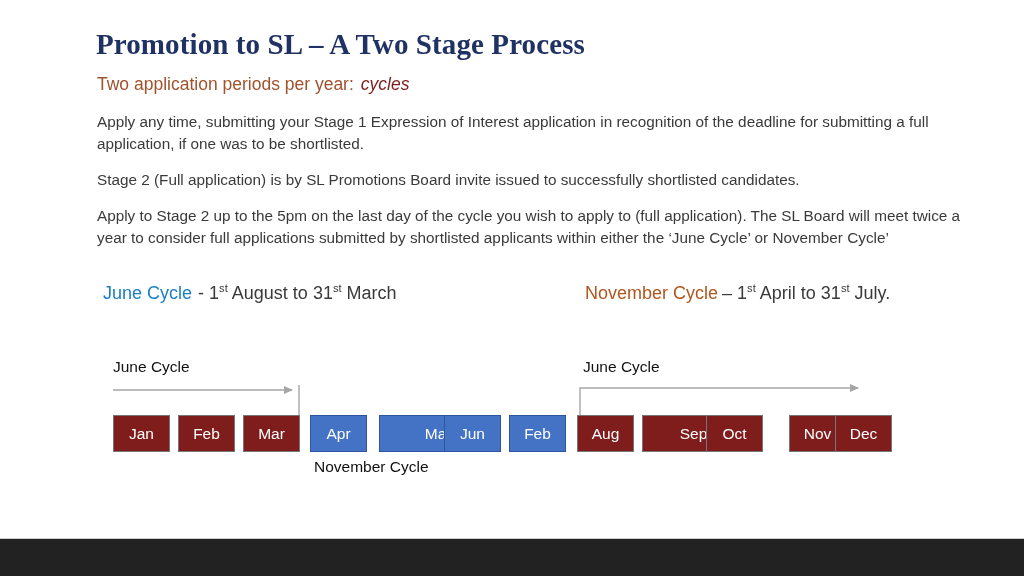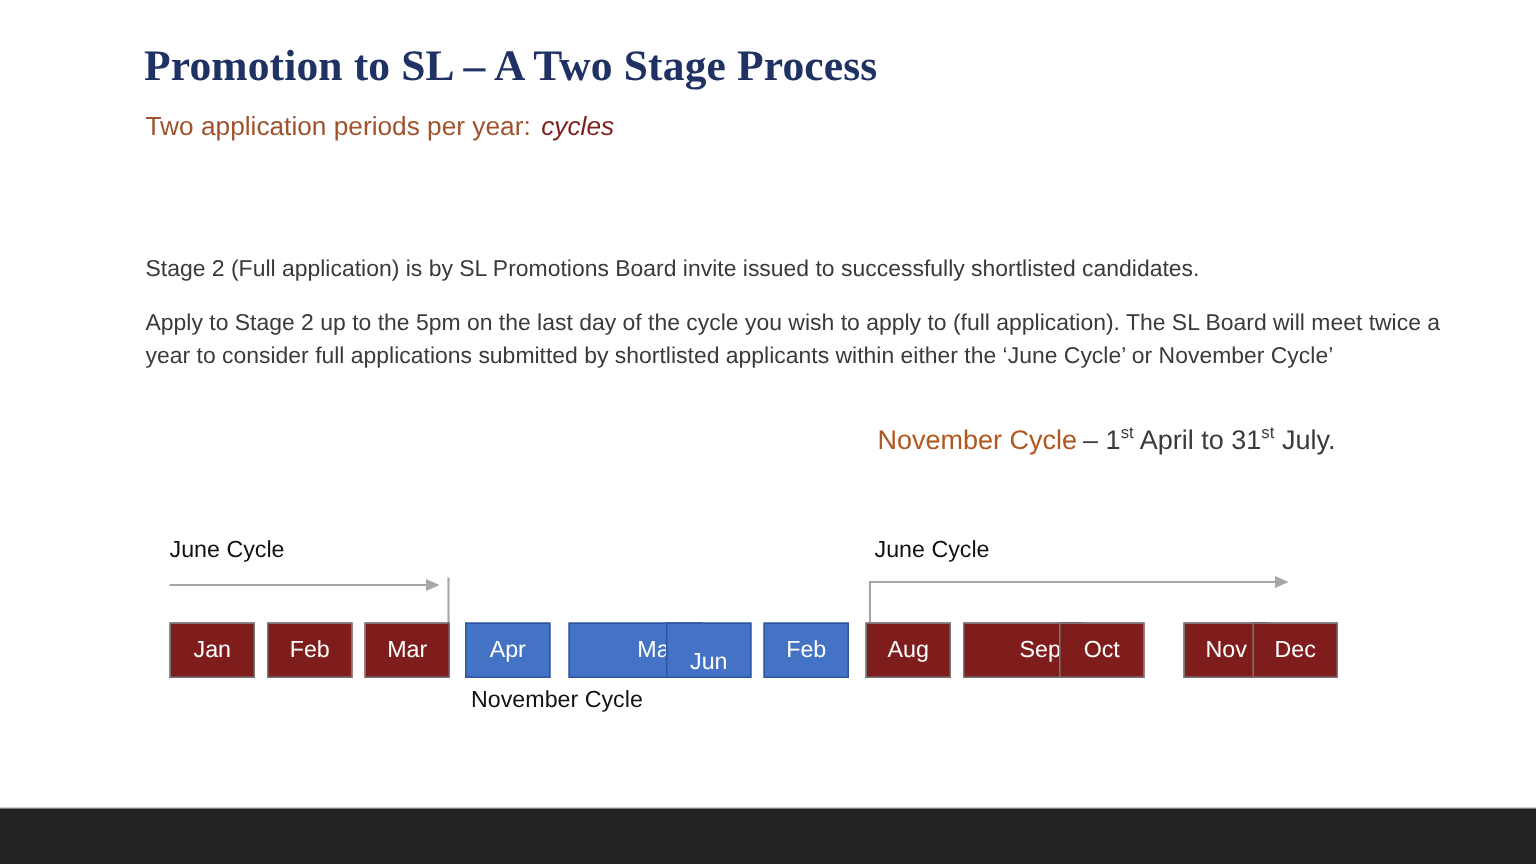--- a/index.html
+++ b/index.html
@@ -154,23 +154,32 @@
 <body>
 
 <div id="slide">
 
   <div class="title">Promotion to SL – A Two Stage Process</div>
 
   <div class="subtitle">
     <span>Two application periods per year:</span><span class="accent">cycles</span>
   </div>
 
+  <div class="para p1">Apply any time, submitting your Stage 1 Expression of Interest application in recognition of the deadline for submitting a full application, if one was to be shortlisted.</div>
   <div class="para p2">Stage 2 (Full application) is by SL Promotions Board invite issued to successfully shortlisted candidates.</div>
   <div class="para p3">Apply to Stage 2 up to the 5pm on the last day of the cycle you wish to apply to (full application). The SL Board will meet twice a year to consider full applications submitted by shortlisted applicants within either the ‘June Cycle’ or November Cycle’</div>
 
+  <div class="cycleline left">
+    <span class="june-name">June Cycle</span><span>-</span>
+    <span>1</span><sup>st</sup>
+    <span>August</span>
+    <span>to</span>
+    <span>31</span><sup>st</sup>
+    <span>March</span>
+  </div>
 
   <div class="cycleline right">
     <span class="nov-name">November Cycle</span><span>–</span>
     <span>1</span><sup>st</sup>
     <span>April</span>
     <span>to</span>
     <span>31</span><sup>st</sup>
     <span>July.</span>
   </div>
 
@@ -205,21 +214,21 @@
       </div>
       <div class="month-box" style="left:130px;align-items:center;">
         <span>Mar</span>
       </div>
       <div class="month-box blue" style="left:197px;">
         <span>Apr</span>
       </div>
       <div class="month-box blue" style="left:266px;padding-left:32px;">
         <span>May</span>
       </div>
-      <div class="month-box blue" style="left:331px;align-items:flex-end;">
+      <div class="month-box blue" style="left:331px;">
         <span>Jun</span>
       </div>
       <div class="month-box blue" style="left:396px;">
         <span>Feb</span>
       </div>
       <div class="month-box" style="left:464px;">
         <span>Aug</span>
       </div>
       <div class="month-box" style="left:529px;padding-left:23px;">
         <span>Sep</span>

